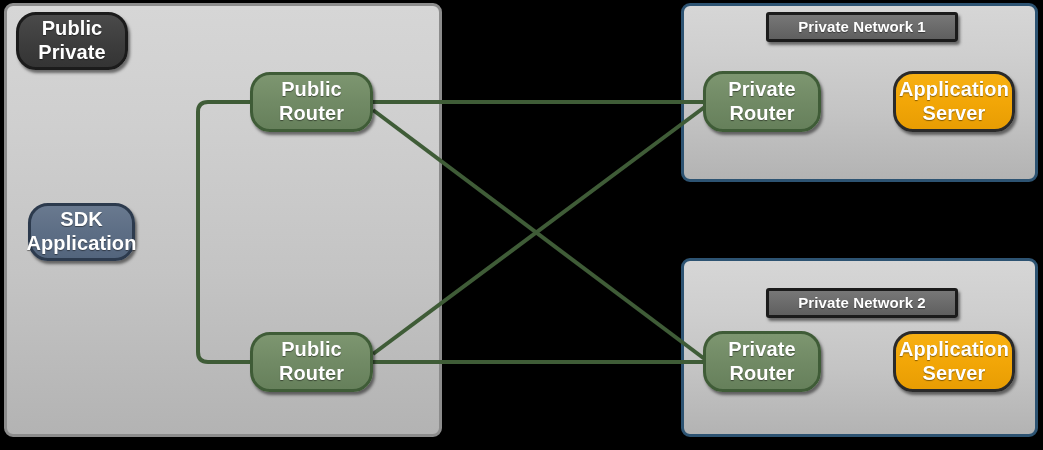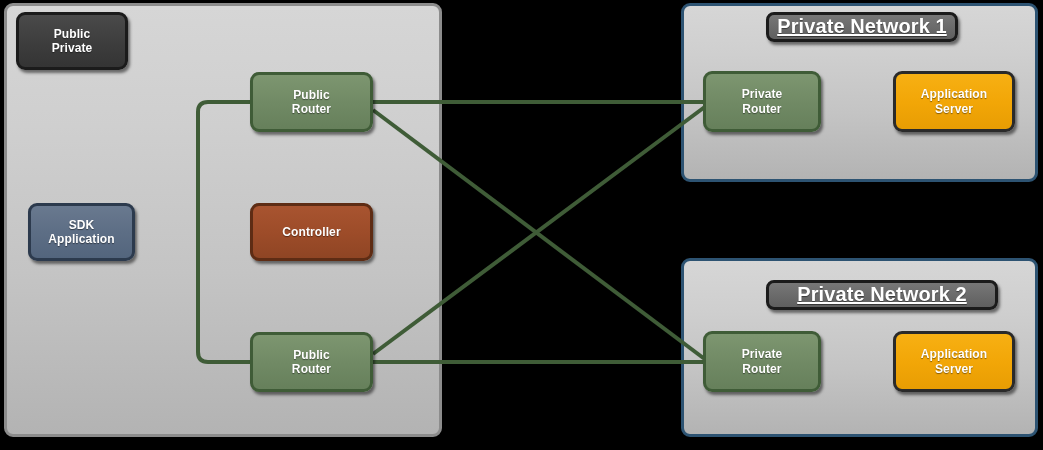--- a/index.html
+++ b/index.html
@@ -44,42 +44,41 @@
   .panel-private-2 { top: 258px; height: 179px; }
 
   
   .node {
     position: absolute;
     box-sizing: border-box;
     display: flex;
     align-items: center;
     justify-content: center;
     text-align: center;
-    border-radius: 9px;
+    border-radius: 20px;
     color: #ffffff;
     font-weight: bold;
-    font-size: 12px;
+    font-size: 20px;
     line-height: 1.18;
     letter-spacing: 0.1px;
     text-shadow: 0 1px 1px rgba(0,0,0,0.45);
     box-shadow: 2px 3px 3px rgba(0,0,0,0.5);
     z-index: 5;
   }
   .node span { display: block; padding: 0 6px; }
 
   .node-dark {
     background: linear-gradient(180deg, #4a4a4a 0%, #3d3d3d 55%, #343434 100%);
     border: 3px solid #1b1b1b;
   }
   .node-badge {
     background: linear-gradient(180deg, #777777 0%, #6b6b6b 50%, #5f5f5f 100%);
     border: 3px solid #1b1b1b;
-    border-radius: 8px;
-    font-size: 20px;
-    text-decoration: underline;
+    border-radius: 3px;
+    font-size: 15px;
   }
   .node-green {
     background: linear-gradient(180deg, #7d9670 0%, #718a65 50%, #66805b 100%);
     border: 3px solid #3f5c37;
   }
   .node-blue {
     background: linear-gradient(180deg, #69798f 0%, #5d6e85 50%, #53657d 100%);
     border: 3px solid #2c3a4d;
   }
   .node-brown {
@@ -133,25 +132,20 @@
     </div>
   </div>
 
   <div class="node node-green" style="left:250px; top:72px; width:123px; height:60px;">
     <div>
       <span>Public</span>
       <span>Router</span>
     </div>
   </div>
 
-  <div class="node node-brown" style="left:250px; top:203px; width:123px; height:58px;">
-    <div>
-      <span>Controller</span>
-    </div>
-  </div>
 
   <div class="node node-blue" style="left:28px; top:203px; width:107px; height:58px;">
     <div>
       <span>SDK</span>
       <span>Application</span>
     </div>
   </div>
 
   <div class="node node-green" style="left:250px; top:332px; width:123px; height:60px;">
     <div>
@@ -173,21 +167,21 @@
     </div>
   </div>
 
   <div class="node node-orange" style="left:893px; top:71px; width:122px; height:61px;">
     <div>
       <span>Application</span>
       <span>Server</span>
     </div>
   </div>
 
-  <div class="node node-badge" style="left:766px; top:280px; width:232px; height:30px;">
+  <div class="node node-badge" style="left:766px; top:288px; width:192px; height:30px;">
     <div>
       <span>Private Network 2</span>
     </div>
   </div>
 
   <div class="node node-green" style="left:703px; top:331px; width:118px; height:61px;">
     <div>
       <span>Private</span>
       <span>Router</span>
     </div>

